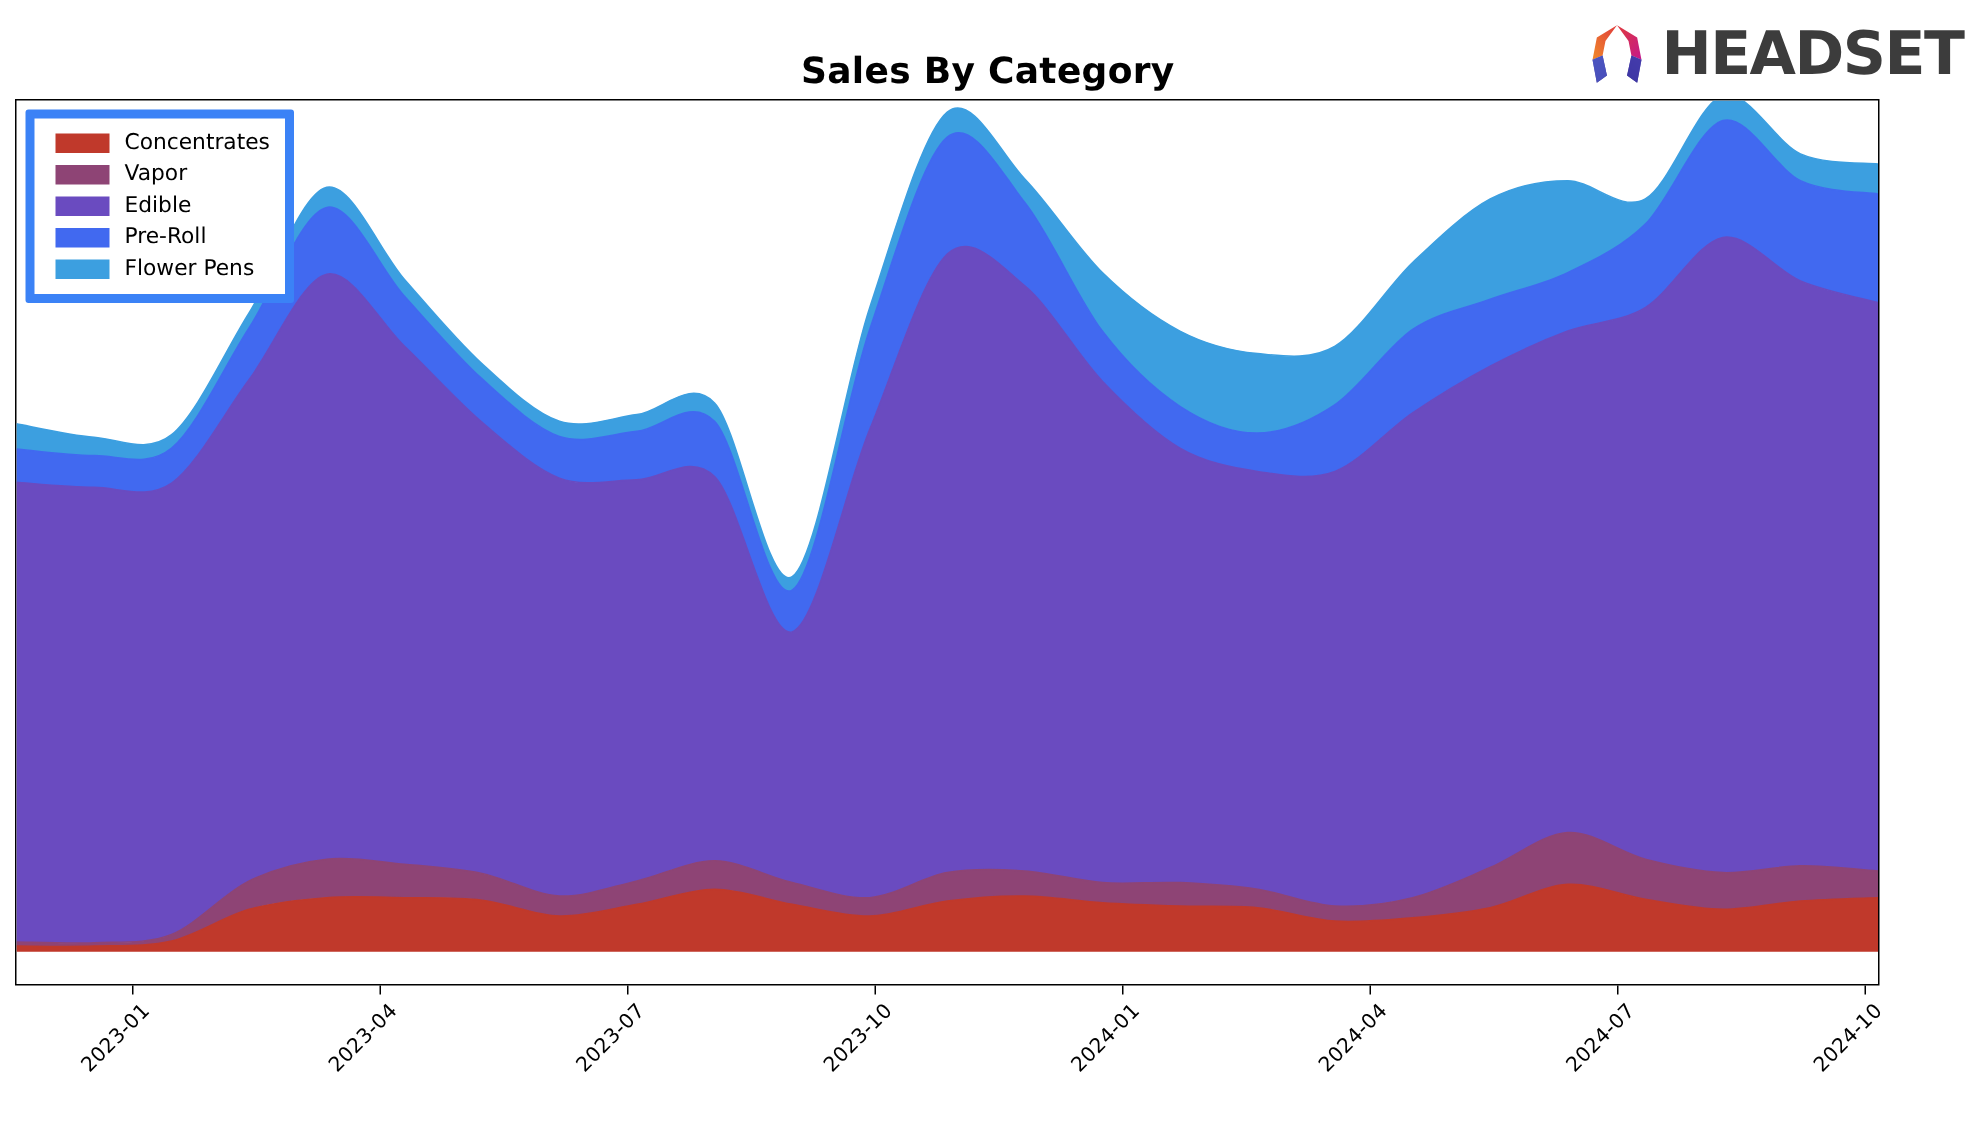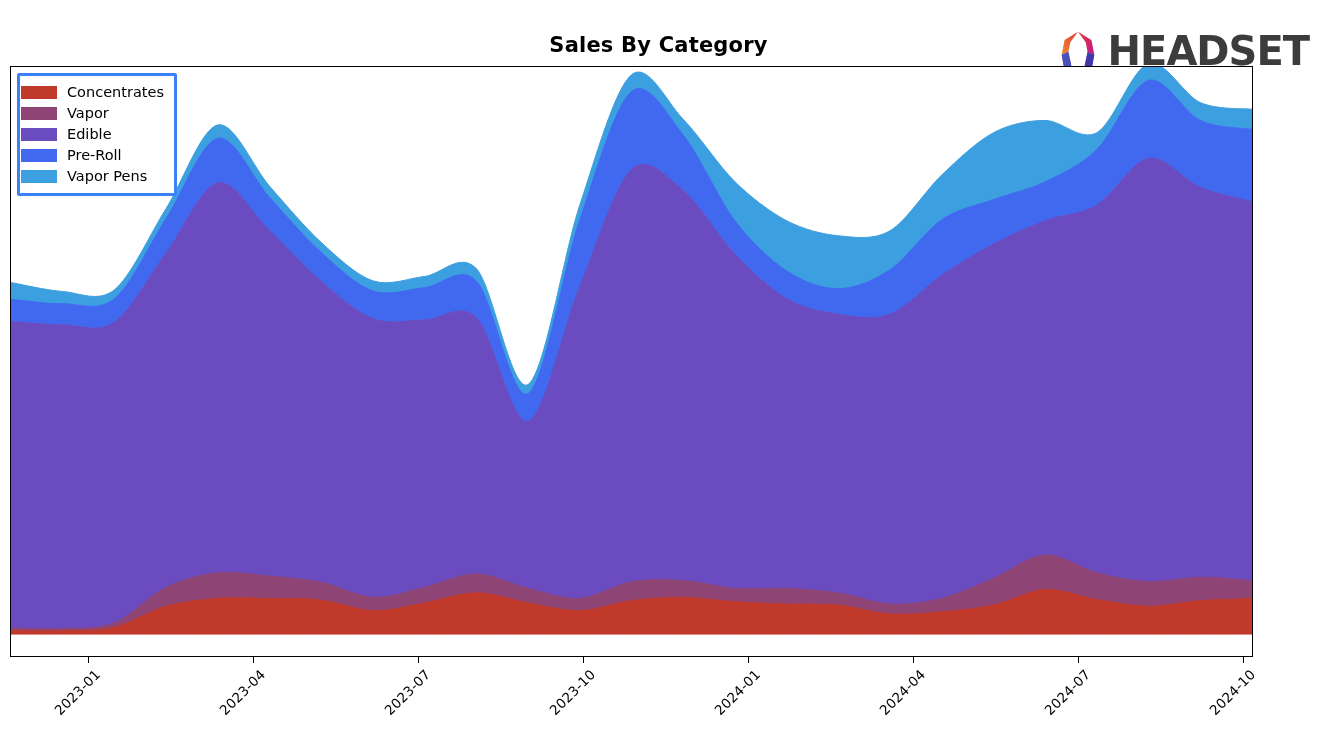--- a/index.html
+++ b/index.html
@@ -20,29 +20,29 @@
     background: #ffffff;
   }
 
   
   .chart-title {
     position: absolute;
     left: 0;
     right: 0;
     top: 33px;
     text-align: center;
-    font-size: 21px;
+    font-size: 24px;
     font-weight: bold;
     color: #000000;
     letter-spacing: 0.2px;
   }
   .brand-logo {
     position: absolute;
     right: 8px;
-    top: 27px;
+    top: 12px;
     display: flex;
     align-items: center;
     gap: 6px;
   }
   .brand-logo .logo-mark {
     width: 48px;
     height: 48px;
     display: block;
   }
   .brand-logo .logo-word {
@@ -74,23 +74,23 @@
     height: 100%;
     display: block;
   }
 
   
   .legend {
     position: absolute;
     left: 6px;
     top: 6px;
     background: #ffffff;
-    border: 3px solid #3b82f6;
+    border: 6px solid #3b82f6;
     border-radius: 2px;
-    padding: 6px 10px 6px 1px;
+    padding: 6px 10px 6px 14px;
     z-index: 5;
   }
   .legend-row {
     display: flex;
     align-items: center;
     height: 21px;
   }
   .legend-swatch {
     width: 36px;
     height: 13px;
@@ -211,21 +211,21 @@
       <div class="legend-row">
         <span class="legend-swatch" style="background:#6A4BC0"></span>
         <span class="legend-label">Edible</span>
       </div>
       <div class="legend-row">
         <span class="legend-swatch" style="background:#4169F0"></span>
         <span class="legend-label">Pre-Roll</span>
       </div>
       <div class="legend-row">
         <span class="legend-swatch" style="background:#3C9FE0"></span>
-        <span class="legend-label">Vapor Pens</span>
+        <span class="legend-label">Flower Pens</span>
       </div>
     </div>
   </div>
 
   <div class="xaxis" id="xaxis">
       <div class="xtick" style="left: 78px;"></div>
       <div class="xlabel" style="left: 82px;">2023-01</div>
       <div class="xtick" style="left: 243px;"></div>
       <div class="xlabel" style="left: 247px;">2023-04</div>
       <div class="xtick" style="left: 408px;"></div>

